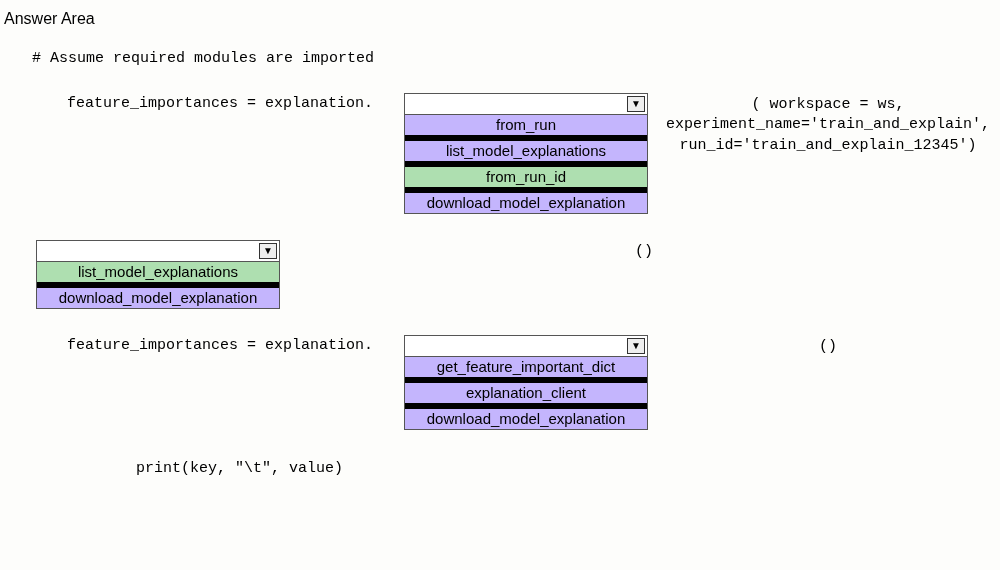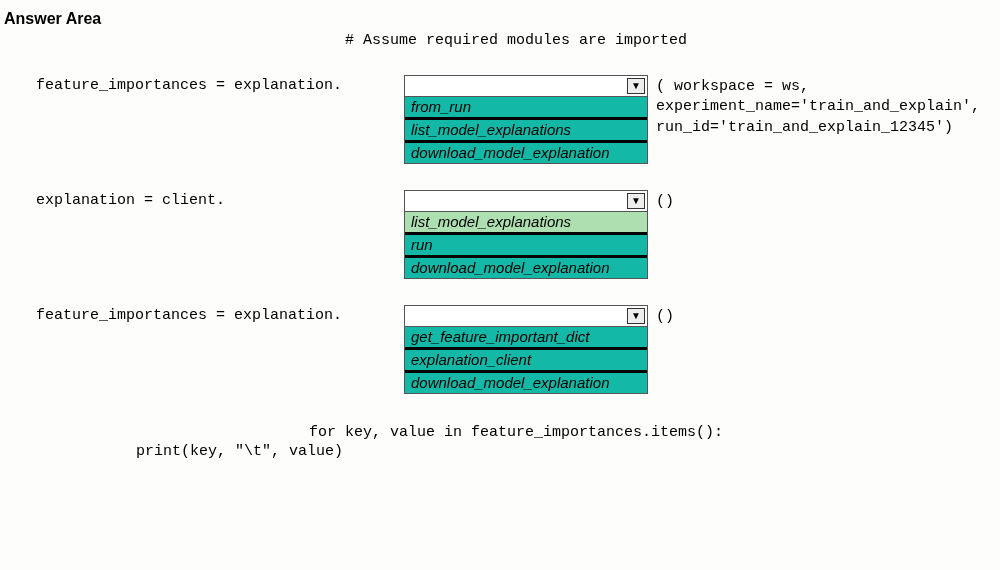--- a/index.html
+++ b/index.html
@@ -6,41 +6,41 @@
     body {
       width: 1000px;
       height: 570px;
       background: #fdfdfb;
       font-family: Arial, Helvetica, sans-serif;
       padding: 10px 0 0 4px;
       overflow: hidden;
       color: #000;
     }
     .title {
-      font-weight: bold;
+      font-weight: normal;
       font-size: 16px;
-      margin-bottom: 4px;
+      margin-bottom: 22px;
     }
     .mono {
       font-family: "Courier New", Courier, monospace;
       font-size: 15px;
       white-space: pre;
     }
     .line {
       margin-left: 28px;
       margin-bottom: 6px;
-      text-align: center;
     }
     .block {
       margin-bottom: 26px;
     }
     .row {
       display: flex;
       align-items: flex-start;
       margin-left: 32px;
+      text-align: center;
     }
     .left-code {
       width: 368px;
       flex-shrink: 0;
       padding-top: 2px;
     }
     .dd-col {
       width: 244px;
       flex-shrink: 0;
     }
@@ -66,28 +66,27 @@
       background: #eee;
       display: flex;
       align-items: center;
       justify-content: center;
       font-size: 10px;
       line-height: 1;
     }
     .opt-list {
       border: 1px solid #555;
       border-top: none;
-      background: #14b8a6;
-      font-style: italic;
+      background: #c4b5fd;
     }
     .opt {
       padding: 1px 6px 2px 6px;
       font-family: Arial, Helvetica, sans-serif;
       font-size: 15px;
-      border-top: 3px solid #000000;
+      border-top: 6px solid #000000;
     }
     .opt:first-child { border-top: none; }
     .opt.hl { background: #aedfb0; }
     .footer {
       margin-top: 30px;
     }
     .footer .mono.line { margin-bottom: 2px; }
     .indent2 { margin-left: 132px; }
   </style>
 </head>
@@ -103,39 +102,38 @@
 
   <div class="row">
     <div class="mono left-code">feature_importances = explanation.</div>
     <div class="dd-col">
       <div class="dd-box">
         <div class="dd-arrow">▼</div>
       </div>
       <div class="opt-list">
         <div class="opt">from_run</div>
         <div class="opt">list_model_explanations</div>
+        <div class="opt hl">from_run_id</div>
         <div class="opt">download_model_explanation</div>
       </div>
     </div>
     <div class="mono right-code">( workspace = ws,
 experiment_name='train_and_explain',
 run_id='train_and_explain_12345')</div>
   </div>
 </div>
 
 <div class="block">
   <div class="row">
-    <div class="mono left-code">explanation = client.</div>
     <div class="dd-col">
       <div class="dd-box">
         <div class="dd-arrow">▼</div>
       </div>
       <div class="opt-list">
         <div class="opt hl">list_model_explanations</div>
-        <div class="opt">run</div>
         <div class="opt">download_model_explanation</div>
       </div>
     </div>
     <div class="mono right-code">()</div>
   </div>
 </div>
 
 <div class="block">
   <div class="row">
     <div class="mono left-code">feature_importances = explanation.</div>
@@ -147,15 +145,14 @@
         <div class="opt">get_feature_important_dict</div>
         <div class="opt">explanation_client</div>
         <div class="opt">download_model_explanation</div>
       </div>
     </div>
     <div class="mono right-code">()</div>
   </div>
 </div>
 
 <div class="footer">
-  <div class="mono line">for key, value in feature_importances.items():</div>
   <div class="mono indent2">print(key, "\t", value)</div>
 </div>
 
 </body></html>

